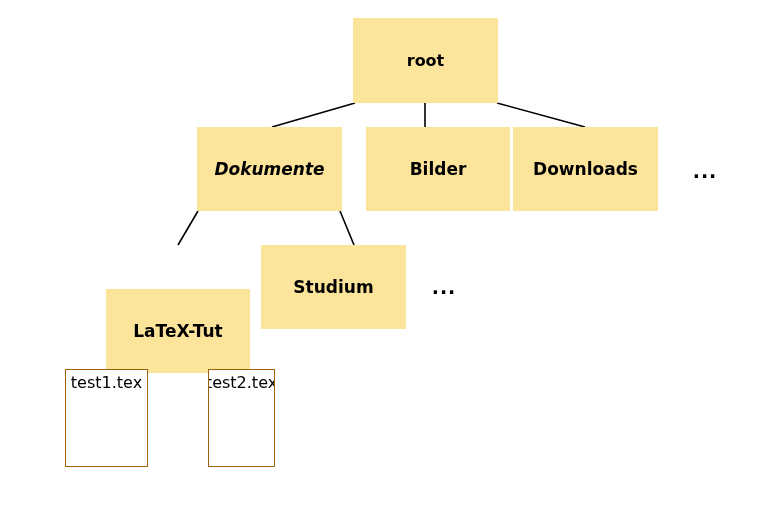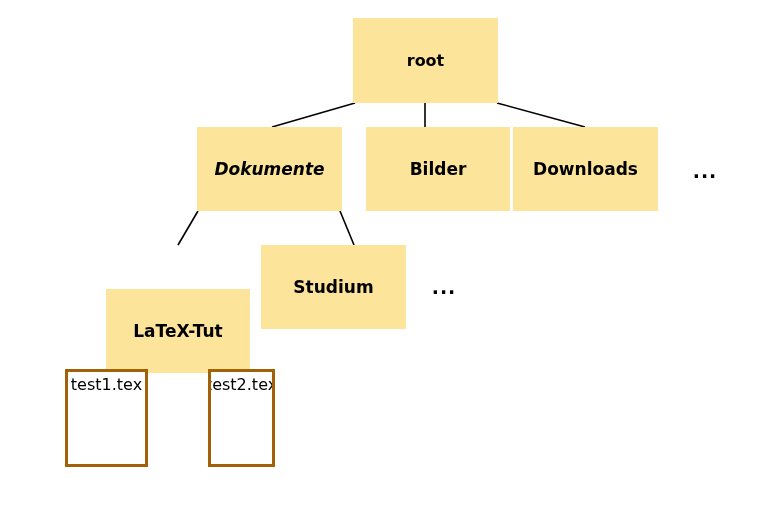--- a/index.html
+++ b/index.html
@@ -33,21 +33,21 @@
     background: #fde49b;
     color: #000000;
     font-weight: bold;
     font-size: 17px;
   }
   .root-node {
     font-size: 16px;
   }
   .file {
     background: #ffffff;
-    border: 3px solid #a16207;
+    border: 1px solid #a16207;
     color: #000000;
     font-weight: normal;
     font-size: 16px;
     align-items: flex-start;
     justify-content: center;
     padding-top: 3px;
     white-space: nowrap;
     overflow: hidden;
   }
   .ellipsis {

